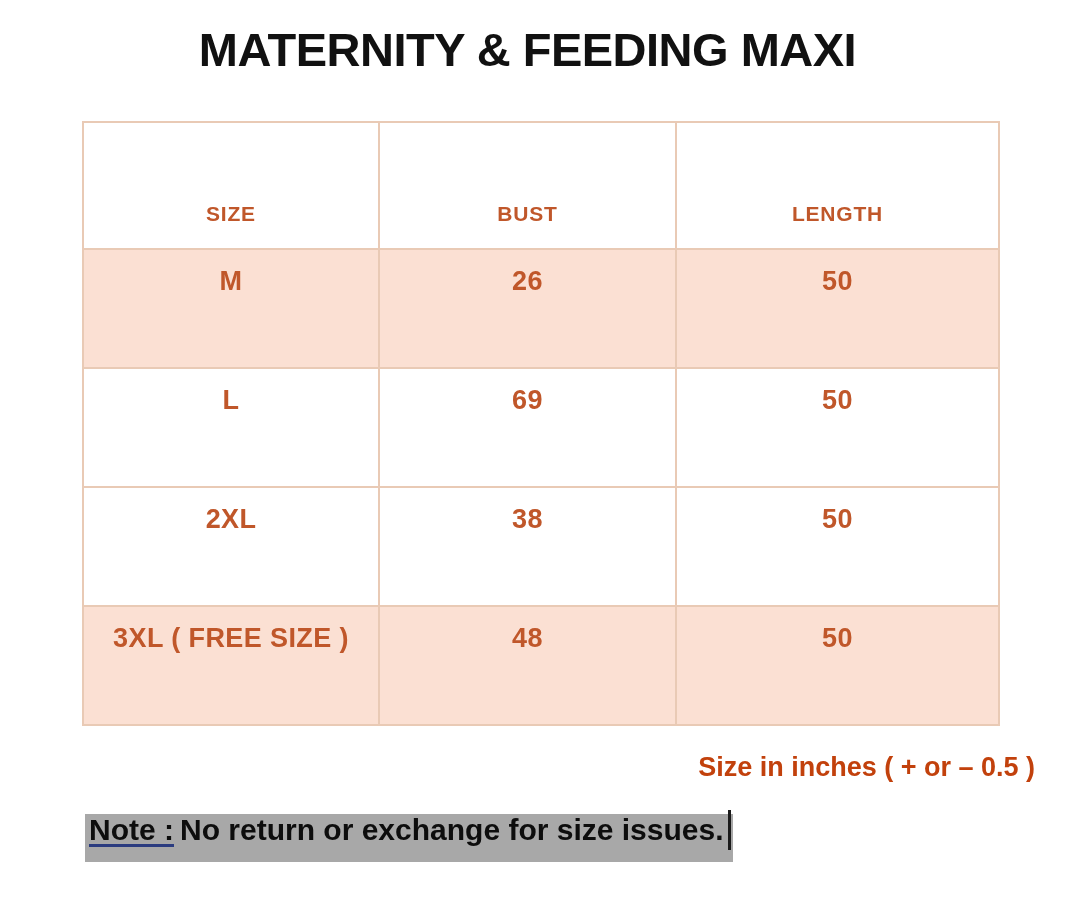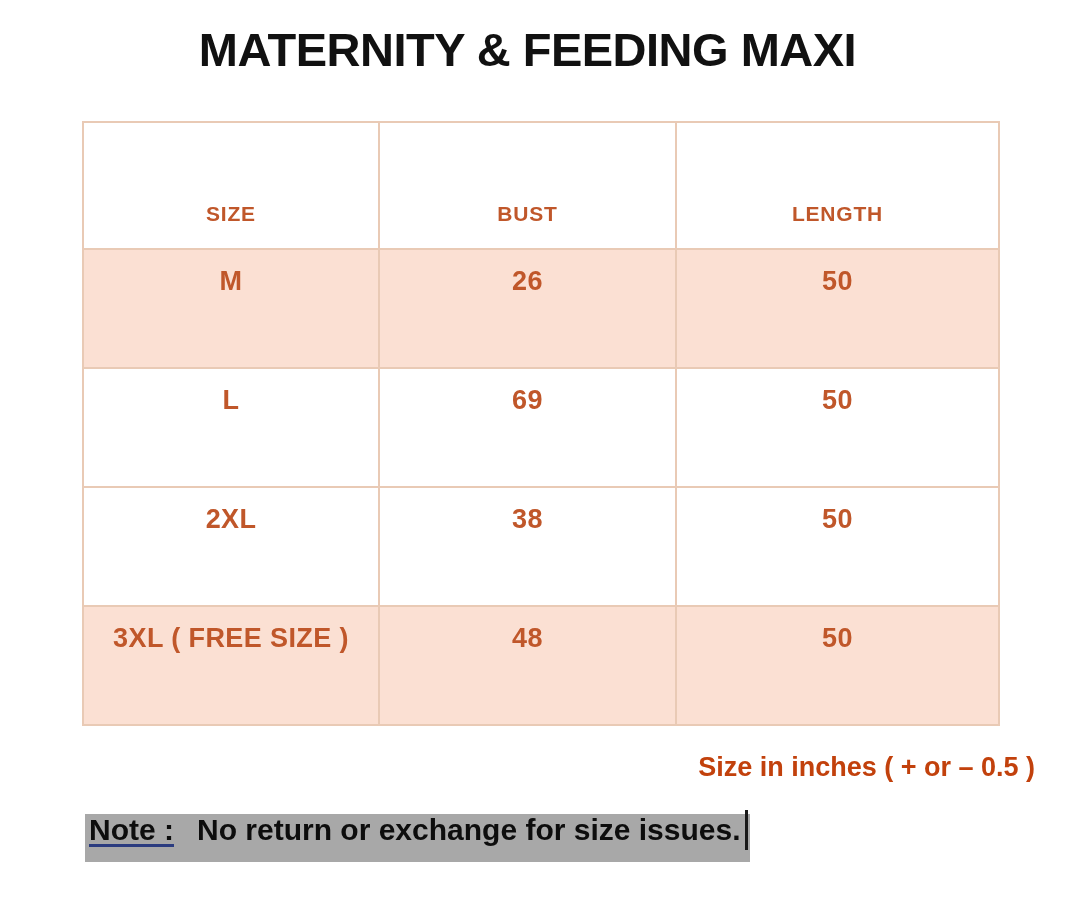--- a/index.html
+++ b/index.html
@@ -115,21 +115,21 @@
     text-decoration-thickness: 3px;
     font-family: "Liberation Sans", sans-serif;
     white-space: nowrap;
   }
   .note-body {
     font-size: 30px;
     font-weight: bold;
     color: #0d0d0d;
     font-family: "Liberation Sans", sans-serif;
     white-space: nowrap;
-    margin-left: 23px;
+    margin-left: 6px;
   }
   .text-caret {
     width: 3px;
     height: 40px;
     background: #1a1a1a;
     margin-left: 4px;
     flex: 0 0 auto;
   }
 </style>
 </head>

